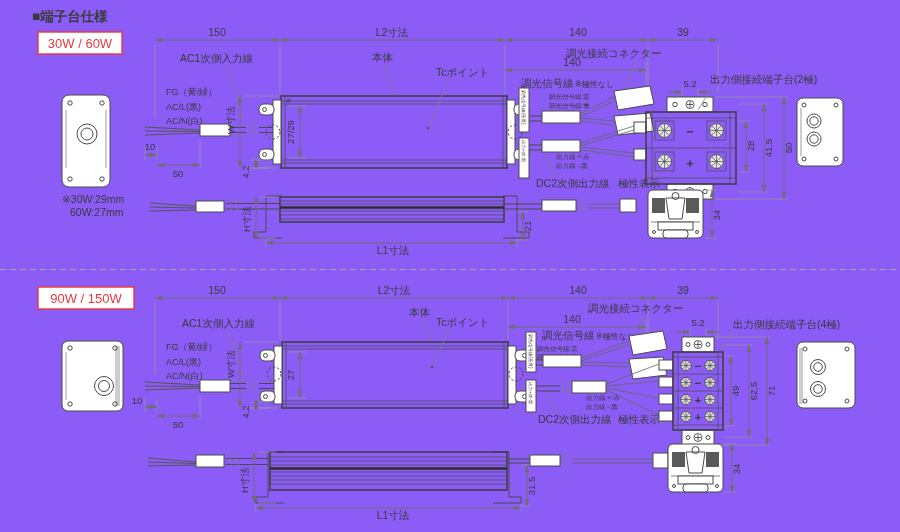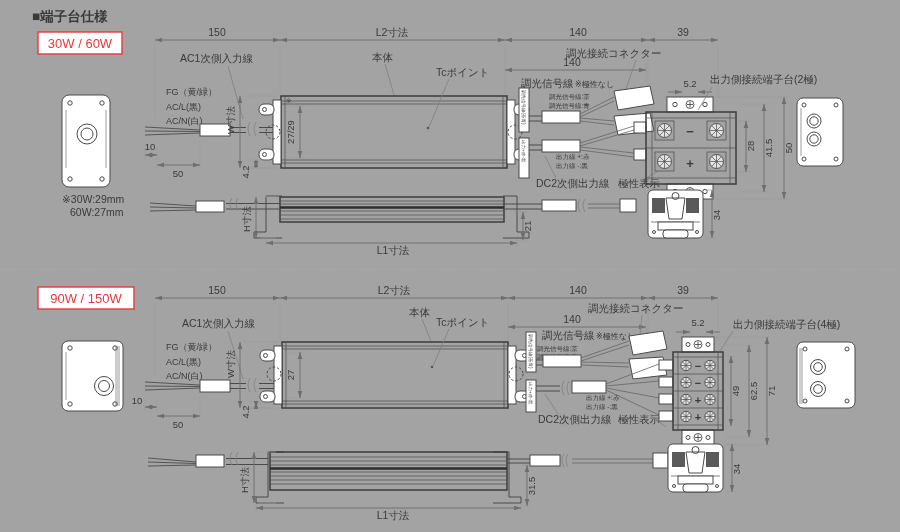--- a/index.html
+++ b/index.html
@@ -1,16 +1,16 @@
 <!DOCTYPE html>
 <html><head>
 <meta charset="utf-8">
 <style>
   html,body{margin:0;padding:0;background:#fff;}
-  .stage{position:relative;width:900px;height:532px;background:#a3a3a3;overflow:hidden;
+  .stage{position:relative;width:900px;height:532px;background:#8b5cf6;overflow:hidden;
          font-family:"Liberation Sans","DejaVu Sans",sans-serif;}
   svg text{fill:#3a3a3a;font-family:"Liberation Sans","DejaVu Sans",sans-serif;}
   .t14{font-size:13.5px;font-weight:bold;}
   .t13{font-size:13px;}
   .t105{font-size:10.5px;}
   .t95{font-size:9.5px;}
   .t9{font-size:9px;}
   .t8{font-size:8px;}
   .t65{font-size:6.5px;}
   .t45{font-size:4.5px;}

